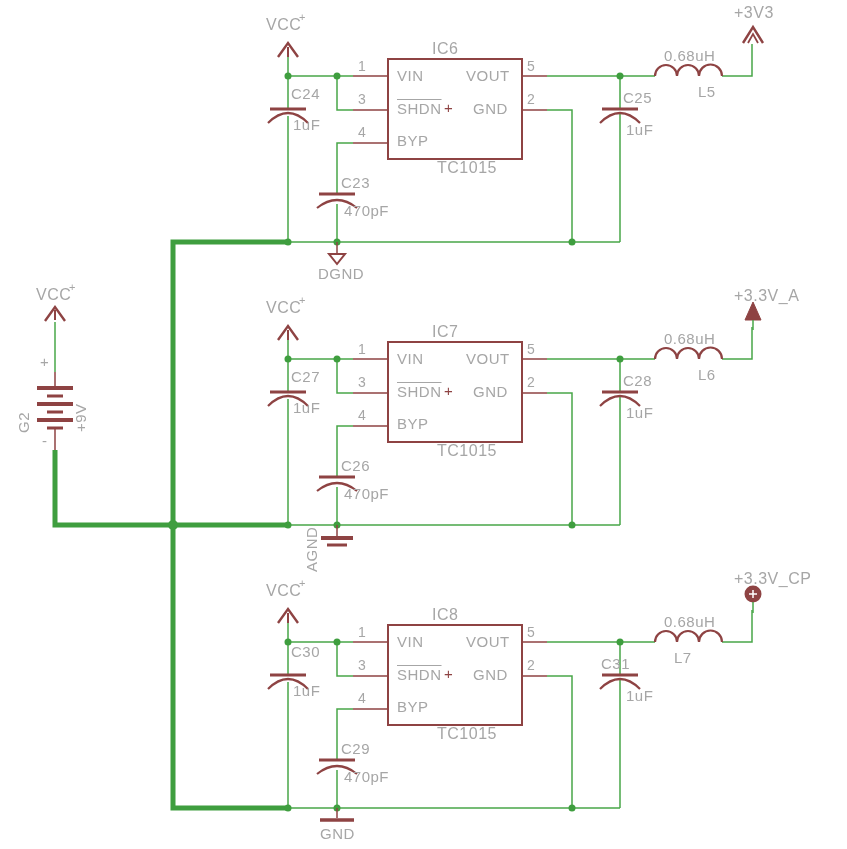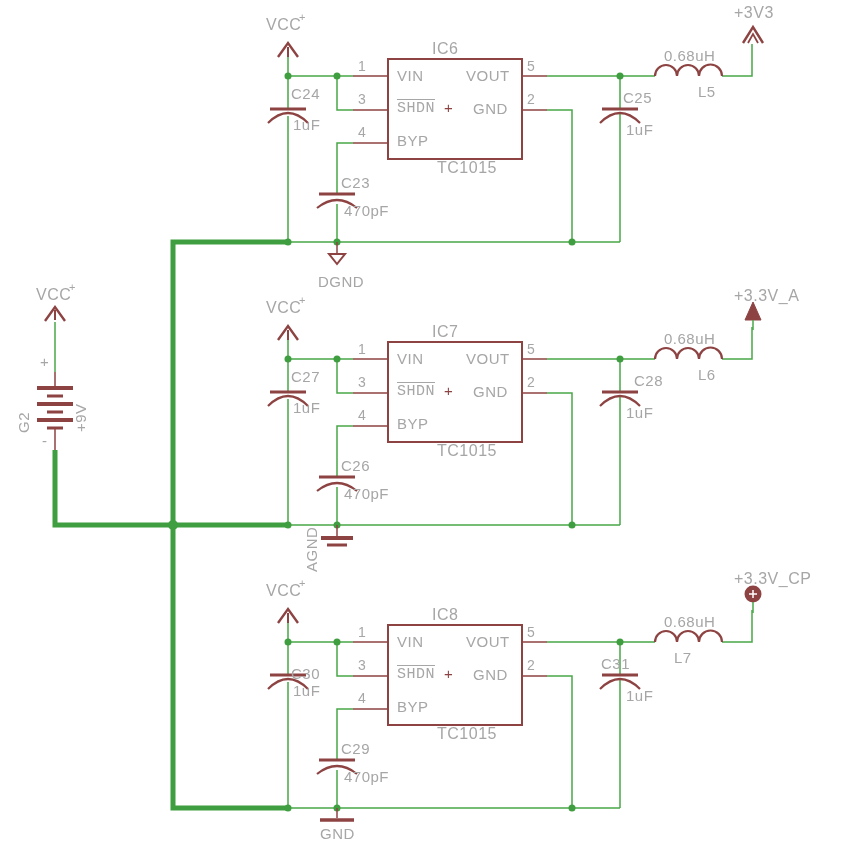--- a/index.html
+++ b/index.html
@@ -4,21 +4,21 @@
 <style>
   html,body{margin:0;padding:0;background:#ffffff;}
   #canvas{position:relative;width:847px;height:849px;background:#fff;overflow:hidden;
           font-family:"Liberation Sans",sans-serif;}
   svg{position:absolute;left:0;top:0;}
   .lbl{position:absolute;color:#a6a6a6;font-size:15px;line-height:1;white-space:nowrap;letter-spacing:.5px;}
   .lbl.big{font-size:16px;}
   .lbl.sup{font-size:11px;}
   .lbl.pinno{font-size:14px;}
   .lbl.red{color:#8e4343;}
-  .lbl.ov{text-decoration:overline;font-family:Liberation Mono, monospace;}
+  .lbl.ov{text-decoration:overline;}
   .vlbl{position:absolute;color:#a6a6a6;font-size:15px;line-height:1;white-space:nowrap;letter-spacing:.5px;
         transform:rotate(-90deg);transform-origin:0 0;}
   .circuit{position:absolute;left:0;width:847px;height:283px;}
 </style>
 </head>
 <body>
 
 <div id="canvas">
 
 <svg width="847" height="849" viewBox="0 0 847 849">
@@ -136,21 +136,21 @@
   </g>
 </svg>
 
 <span class="lbl big" style="left:36px;top:287px;">VCC</span>
 <span class="lbl sup" style="left:69px;top:282px;">+</span>
 <span class="lbl" style="left:40px;top:354px;">+</span>
 <span class="lbl" style="left:42px;top:433px;">-</span>
 <span class="vlbl" style="left:16px;top:433px;">G2</span>
 <span class="vlbl" style="left:73px;top:432px;">+9V</span>
 
-<span class="lbl" style="left:318px;top:274px;">DGND</span>
+<span class="lbl" style="left:318px;top:266px;">DGND</span>
 <span class="vlbl" style="left:304px;top:572px;">AGND</span>
 <span class="lbl" style="left:320px;top:826px;">GND</span>
 
 <div class="circuit" style="top:0px;">
   <span class="lbl big" style="left:266px;top:17px;">VCC</span>
   <span class="lbl sup" style="left:299px;top:12px;">+</span>
   <span class="lbl" style="left:291px;top:86px;">C24</span>
   <span class="lbl" style="left:293px;top:117px;">1uF</span>
   <span class="lbl" style="left:341px;top:175px;text-align:right;">C23</span>
   <span class="lbl" style="left:344px;top:203px;">470pF</span>
@@ -187,31 +187,31 @@
   <span class="lbl pinno" style="left:527px;top:59px;">5</span>
   <span class="lbl pinno" style="left:527px;top:92px;">2</span>
   <span class="lbl big" style="left:432px;top:41px;">IC7</span>
   <span class="lbl big" style="left:437px;top:160px;">TC1015</span>
   <span class="lbl" style="left:397px;top:68px;">VIN</span>
   <span class="lbl" style="left:466px;top:68px;">VOUT</span>
   <span class="lbl ov" style="left:397px;top:101px;">SHDN</span>
   <span class="lbl red" style="left:444px;top:100px;">+</span>
   <span class="lbl" style="left:473px;top:101px;">GND</span>
   <span class="lbl" style="left:397px;top:133px;">BYP</span>
-  <span class="lbl" style="left:623px;top:90px;margin-left:11px;">C28</span>
+  <span class="lbl" style="left:623px;top:90px;">C28</span>
   <span class="lbl" style="left:626px;top:122px;">1uF</span>
   <span class="lbl" style="left:664px;top:48px;">0.68uH</span>
   <span class="lbl" style="left:698px;top:84px;">L6</span>
   <span class="lbl big" style="left:734px;top:5px;">+3.3V_A</span>
 </div>
 
 <div class="circuit" style="top:566px;">
   <span class="lbl big" style="left:266px;top:17px;">VCC</span>
   <span class="lbl sup" style="left:299px;top:12px;">+</span>
-  <span class="lbl" style="left:291px;top:100px;">C30</span>
+  <span class="lbl" style="left:291px;top:78px;">C30</span>
   <span class="lbl" style="left:293px;top:117px;">1uF</span>
   <span class="lbl" style="left:341px;top:175px;">C29</span>
   <span class="lbl" style="left:344px;top:203px;">470pF</span>
   <span class="lbl pinno" style="left:358px;top:59px;">1</span>
   <span class="lbl pinno" style="left:358px;top:92px;">3</span>
   <span class="lbl pinno" style="left:358px;top:125px;">4</span>
   <span class="lbl pinno" style="left:527px;top:59px;">5</span>
   <span class="lbl pinno" style="left:527px;top:92px;">2</span>
   <span class="lbl big" style="left:432px;top:41px;">IC8</span>
   <span class="lbl big" style="left:437px;top:160px;">TC1015</span>

